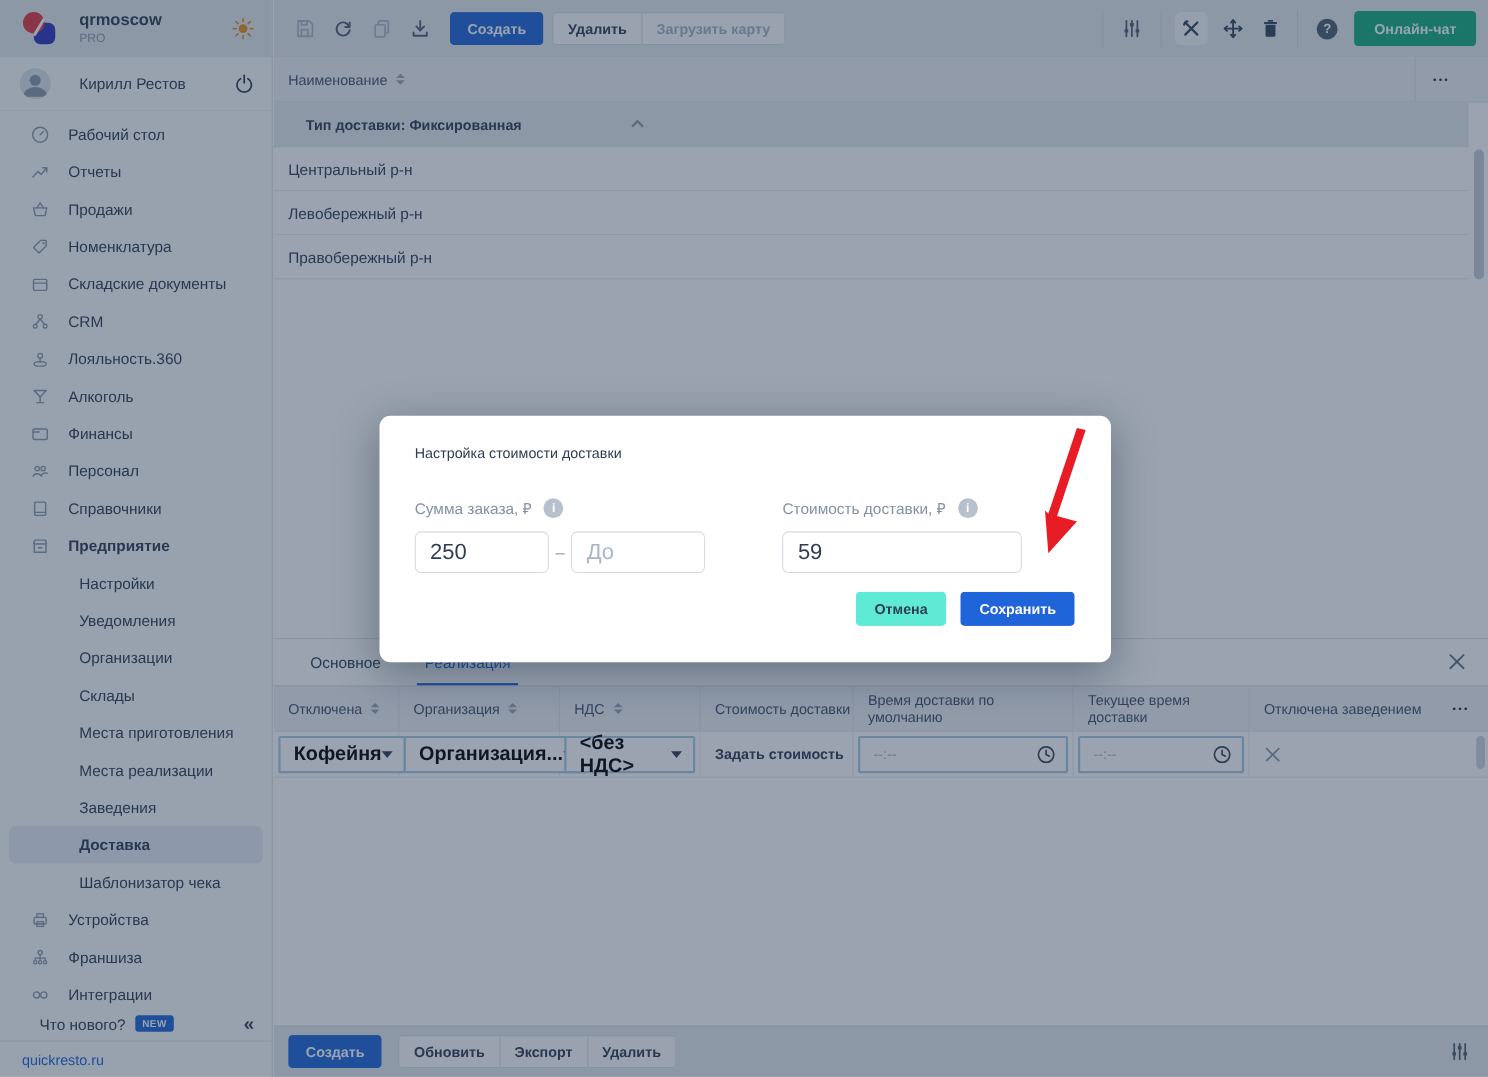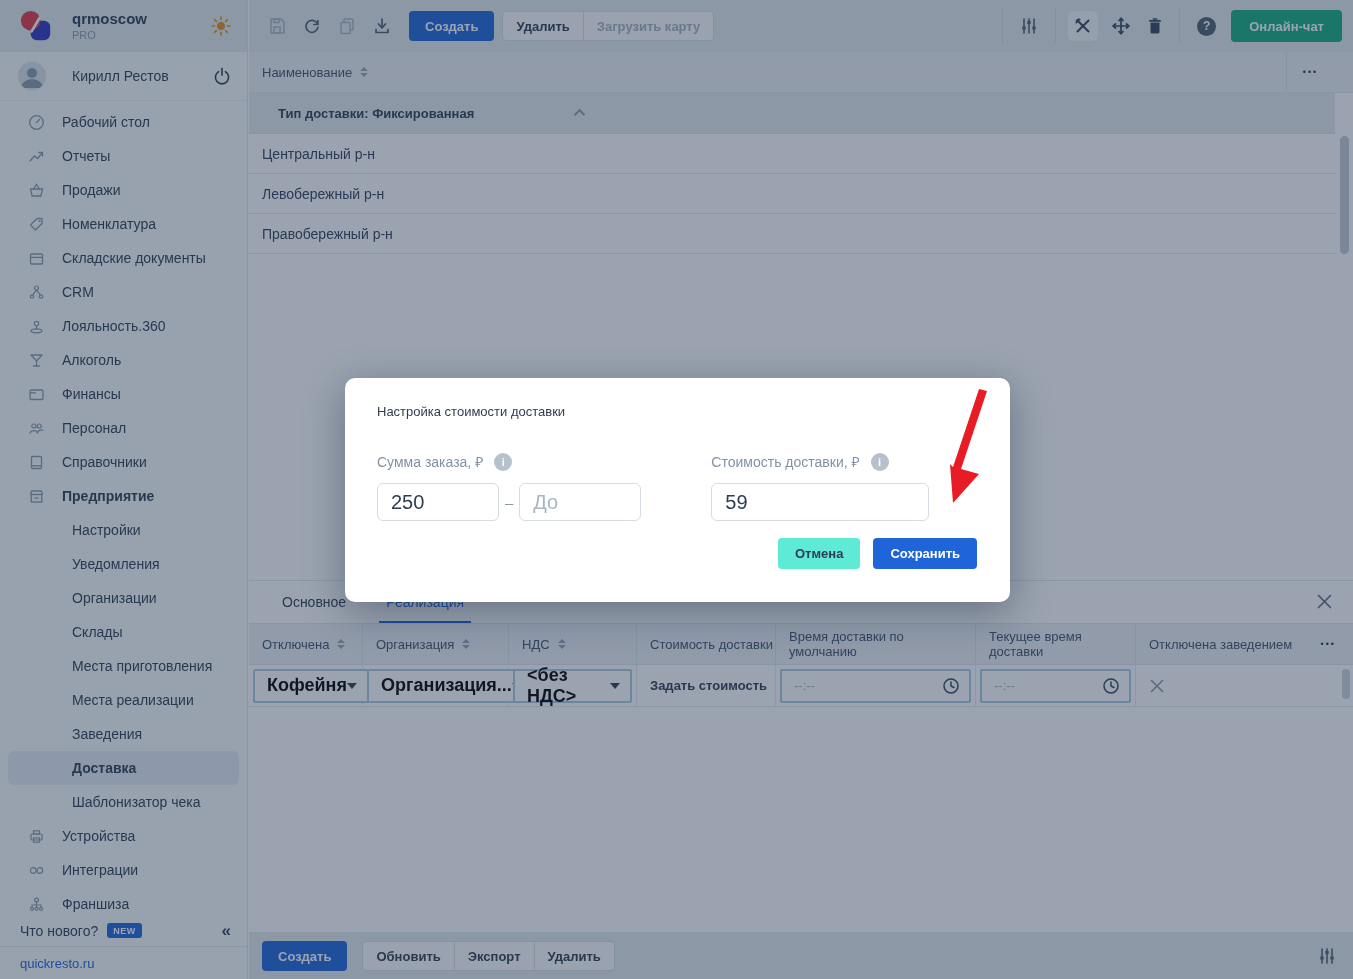--- a/index.html
+++ b/index.html
@@ -21,21 +21,21 @@
   .user-power { margin-left:auto; cursor:pointer; }
   .menu { padding-top:4px; }
   .mi { height:34px; display:flex; align-items:center; padding-left:28px; cursor:pointer; }
   .mi .ic { width:17px; height:17px; flex:0 0 17px; margin-right:17px; }
   .mi .lbl { font-size:14px; color:#2e3d52; }
   .mi.bold .lbl { font-weight:bold; }
   .mi.sub { padding-left:72px; }
   .mi.sub .lbl { font-size:14px; }
   .mi.active { background:#e7edf6; border-radius:6px; margin:0 8px; padding-left:64px; }
   .mi.active .lbl { font-weight:bold; }
-  .whats-new { position:absolute; left:0; right:0; bottom:33px; height:31px; display:flex; align-items:center; padding:0 16px 0 20px; }
+  .whats-new { position:absolute; left:0; right:0; bottom:33px; height:31px; display:flex; align-items:center; padding:0 16px 0 36px; }
   .whats-new .lbl { font-size:14px; color:#2e3d52; }
   .badge-new { margin-left:9px; background:#2064d9; color:#fff; font-size:9px; font-weight:bold; letter-spacing:.5px; padding:3px 6px 2px; border-radius:3px; }
   .collapse { margin-left:auto; font-size:17px; font-weight:bold; color:#2e3d52; cursor:pointer; }
   .site-row { position:absolute; left:0; right:0; bottom:0; height:33px; border-top:1px solid #e3e8ee; display:flex; align-items:center; padding-left:20px; }
   .site-row a { font-size:13px; color:#2064d9; text-decoration:none; }
 
   
   .topbar { position:absolute; left:249px; top:0; width:1104px; height:52px; background:#e8ecf1; display:flex; align-items:center; }
   .tb-ic { width:20px; height:20px; cursor:pointer; }
   .btn { display:inline-flex; align-items:center; justify-content:center; height:30px; border-radius:4px; font-size:13px; font-weight:bold; cursor:pointer; border:1px solid transparent; }
@@ -272,34 +272,34 @@
       <div class="mi">
         <svg class="ic icon" viewBox="0 0 17 17">
             <rect x="3" y="6" width="11" height="6" rx="1" fill="none" stroke="#8b99a9" stroke-width="1.2"></rect>
             <rect x="5.5" y="2.8" width="6" height="3.2" fill="none" stroke="#8b99a9" stroke-width="1.2"></rect>
             <rect x="5.5" y="10" width="6" height="4.2" fill="none" stroke="#8b99a9" stroke-width="1.2"></rect>
           </svg>
         <span class="lbl">Устройства</span>
       </div>
       <div class="mi">
         <svg class="ic icon" viewBox="0 0 17 17">
-            <circle cx="5.2" cy="8.5" r="2.8" fill="none" stroke="#8b99a9" stroke-width="1.2"></circle>
-            <circle cx="11.8" cy="8.5" r="2.8" fill="none" stroke="#8b99a9" stroke-width="1.2"></circle>
-          </svg>
-        <span class="lbl">Интеграции</span>
-      </div>
-      <div class="mi">
-        <svg class="ic icon" viewBox="0 0 17 17">
             <circle cx="8.5" cy="4" r="1.9" fill="none" stroke="#8b99a9" stroke-width="1.2"></circle>
             <path d="M8.5 6 v3 M8.5 9 h-4.5 v2 M8.5 9 h4.5 v2 M8.5 9 v2" fill="none" stroke="#8b99a9" stroke-width="1.2"></path>
             <circle cx="4" cy="12.8" r="1.5" fill="none" stroke="#8b99a9" stroke-width="1.2"></circle>
             <circle cx="8.5" cy="12.8" r="1.5" fill="none" stroke="#8b99a9" stroke-width="1.2"></circle>
             <circle cx="13" cy="12.8" r="1.5" fill="none" stroke="#8b99a9" stroke-width="1.2"></circle>
           </svg>
         <span class="lbl">Франшиза</span>
+      </div>
+      <div class="mi">
+        <svg class="ic icon" viewBox="0 0 17 17">
+            <circle cx="5.2" cy="8.5" r="2.8" fill="none" stroke="#8b99a9" stroke-width="1.2"></circle>
+            <circle cx="11.8" cy="8.5" r="2.8" fill="none" stroke="#8b99a9" stroke-width="1.2"></circle>
+          </svg>
+        <span class="lbl">Интеграции</span>
       </div>
     </nav>
 
     <div class="whats-new">
       <span class="lbl">Что нового?</span>
       <span class="badge-new">NEW</span>
       <span class="collapse">«</span>
     </div>
     <div class="site-row">
       <a href="#">quickresto.ru</a>

